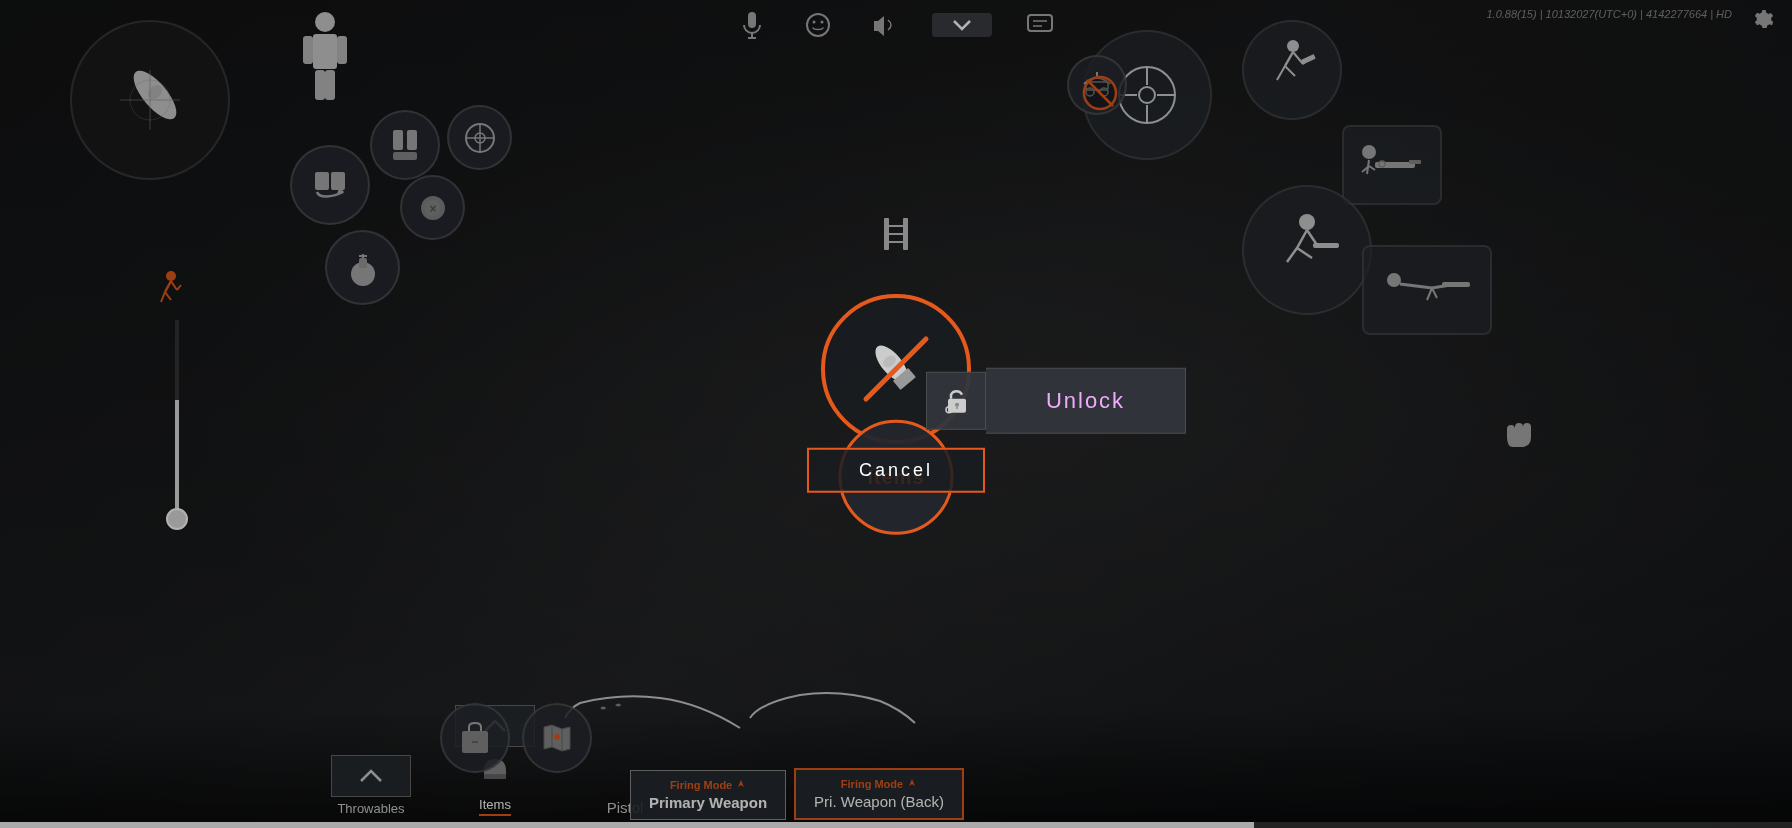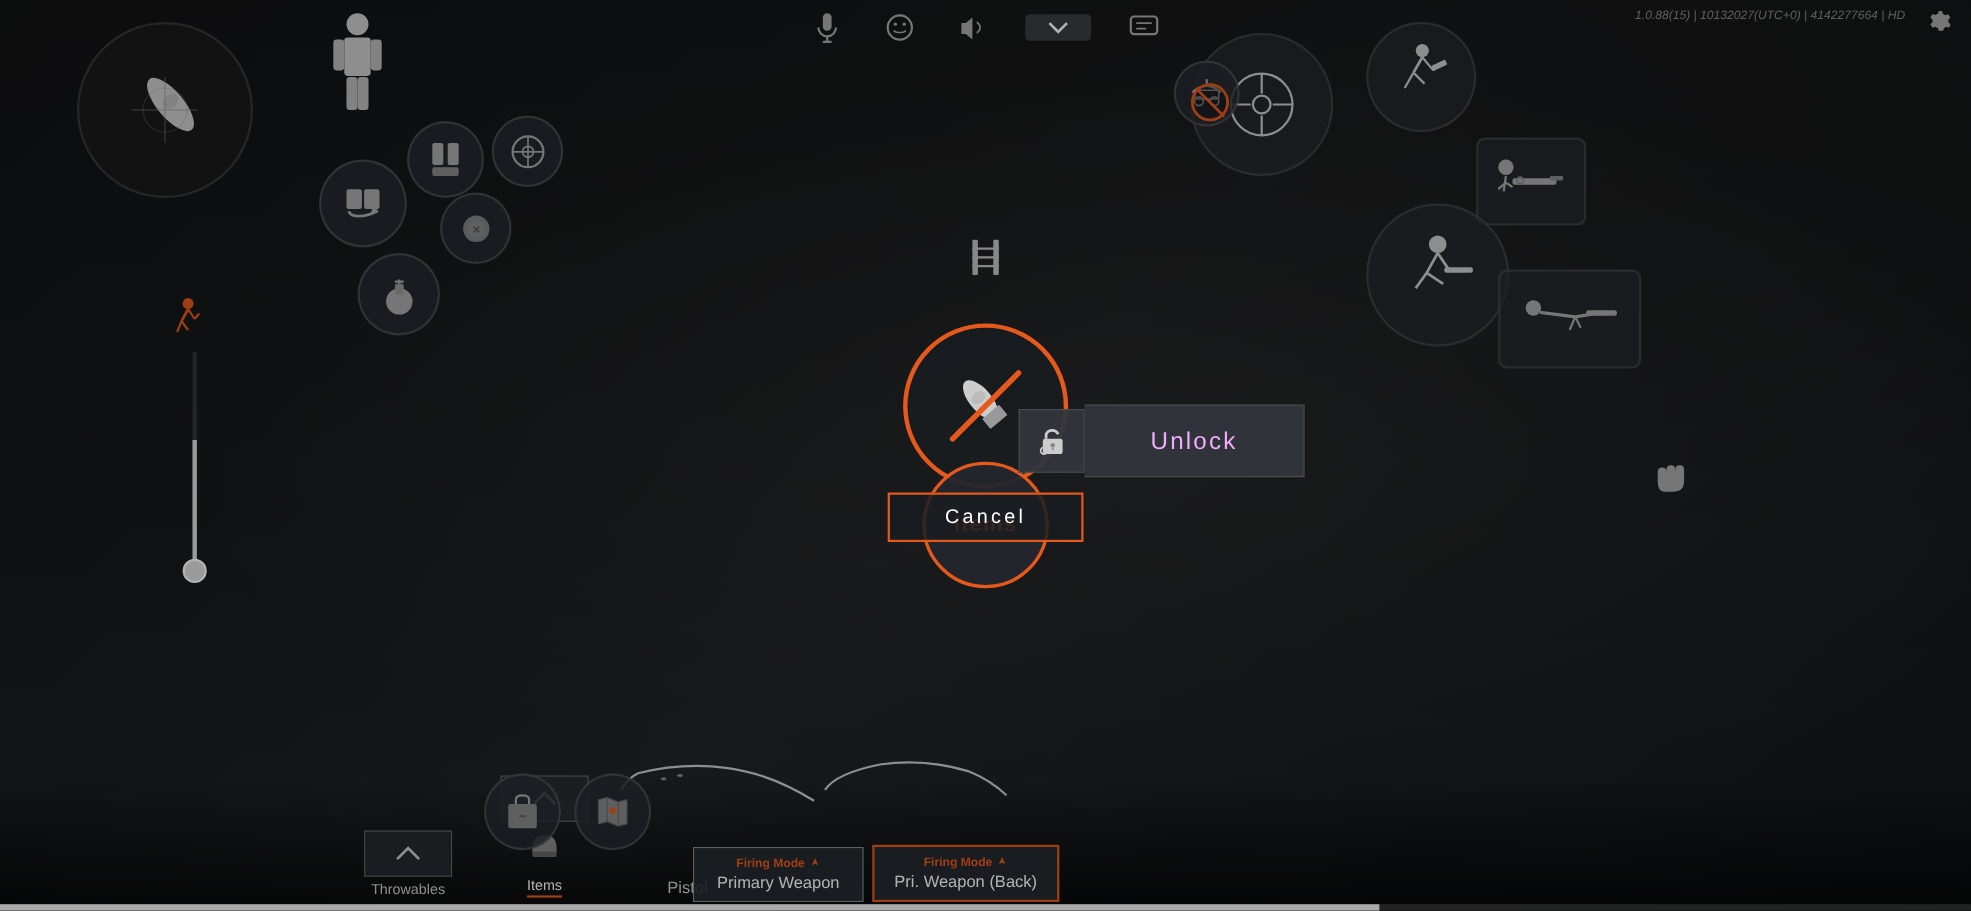--- a/index.html
+++ b/index.html
@@ -562,21 +562,21 @@
 
   <div style="position:absolute;left:630px;bottom:8px;display:flex;gap:8px;align-items:flex-end;">
 
     <div style="display:flex;flex-direction:column;align-items:center;gap:3px;padding:8px 18px;border:1px solid #888;background:rgba(40,44,50,0.9);cursor:pointer;min-width:155px;">
       <div style="color:#e55a1c;font-size:11px;font-weight:bold;display:flex;align-items:center;gap:4px;">
         <span>Firing Mode</span>
         <svg width="10" height="12" viewBox="0 0 10 12" fill="#e55a1c">
             <path d="M5 1 L8 8 L5 6 L2 8 Z"></path>
           </svg>
       </div>
-      <span style="color:#fff;font-size:15px;">Primary Weapon</span>
+      <span style="color:#fff;font-size:15px;font-weight:bold;">Primary Weapon</span>
     </div>
 
     <div style="display:flex;flex-direction:column;align-items:center;gap:3px;padding:8px 18px;border:2px solid #e55a1c;background:rgba(40,44,50,0.9);cursor:pointer;min-width:165px;">
       <div style="color:#e55a1c;font-size:11px;font-weight:bold;display:flex;align-items:center;gap:4px;">
         <span>Firing Mode</span>
         <svg width="10" height="12" viewBox="0 0 10 12" fill="#e55a1c">
             <path d="M5 1 L8 8 L5 6 L2 8 Z"></path>
           </svg>
       </div>
       <span style="color:#fff;font-size:15px;">Pri. Weapon (Back)</span>

